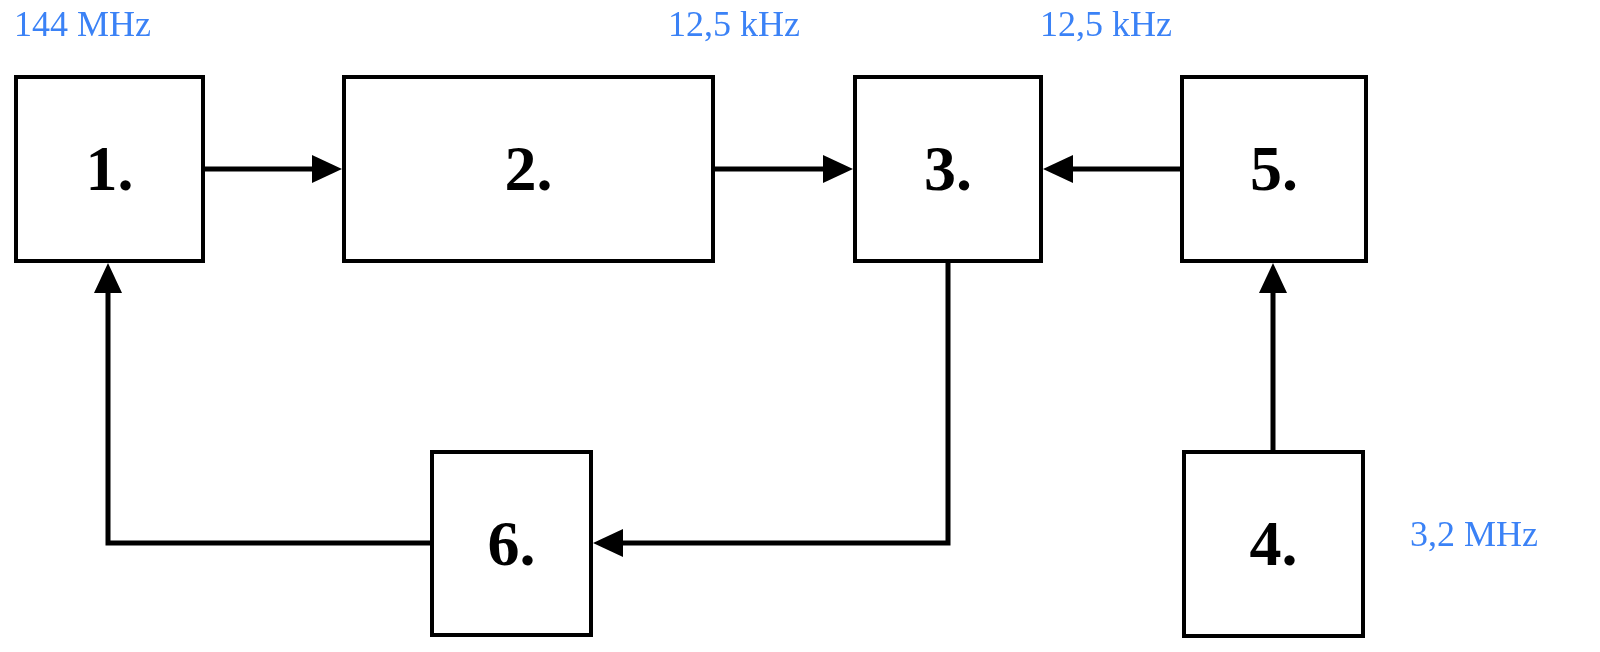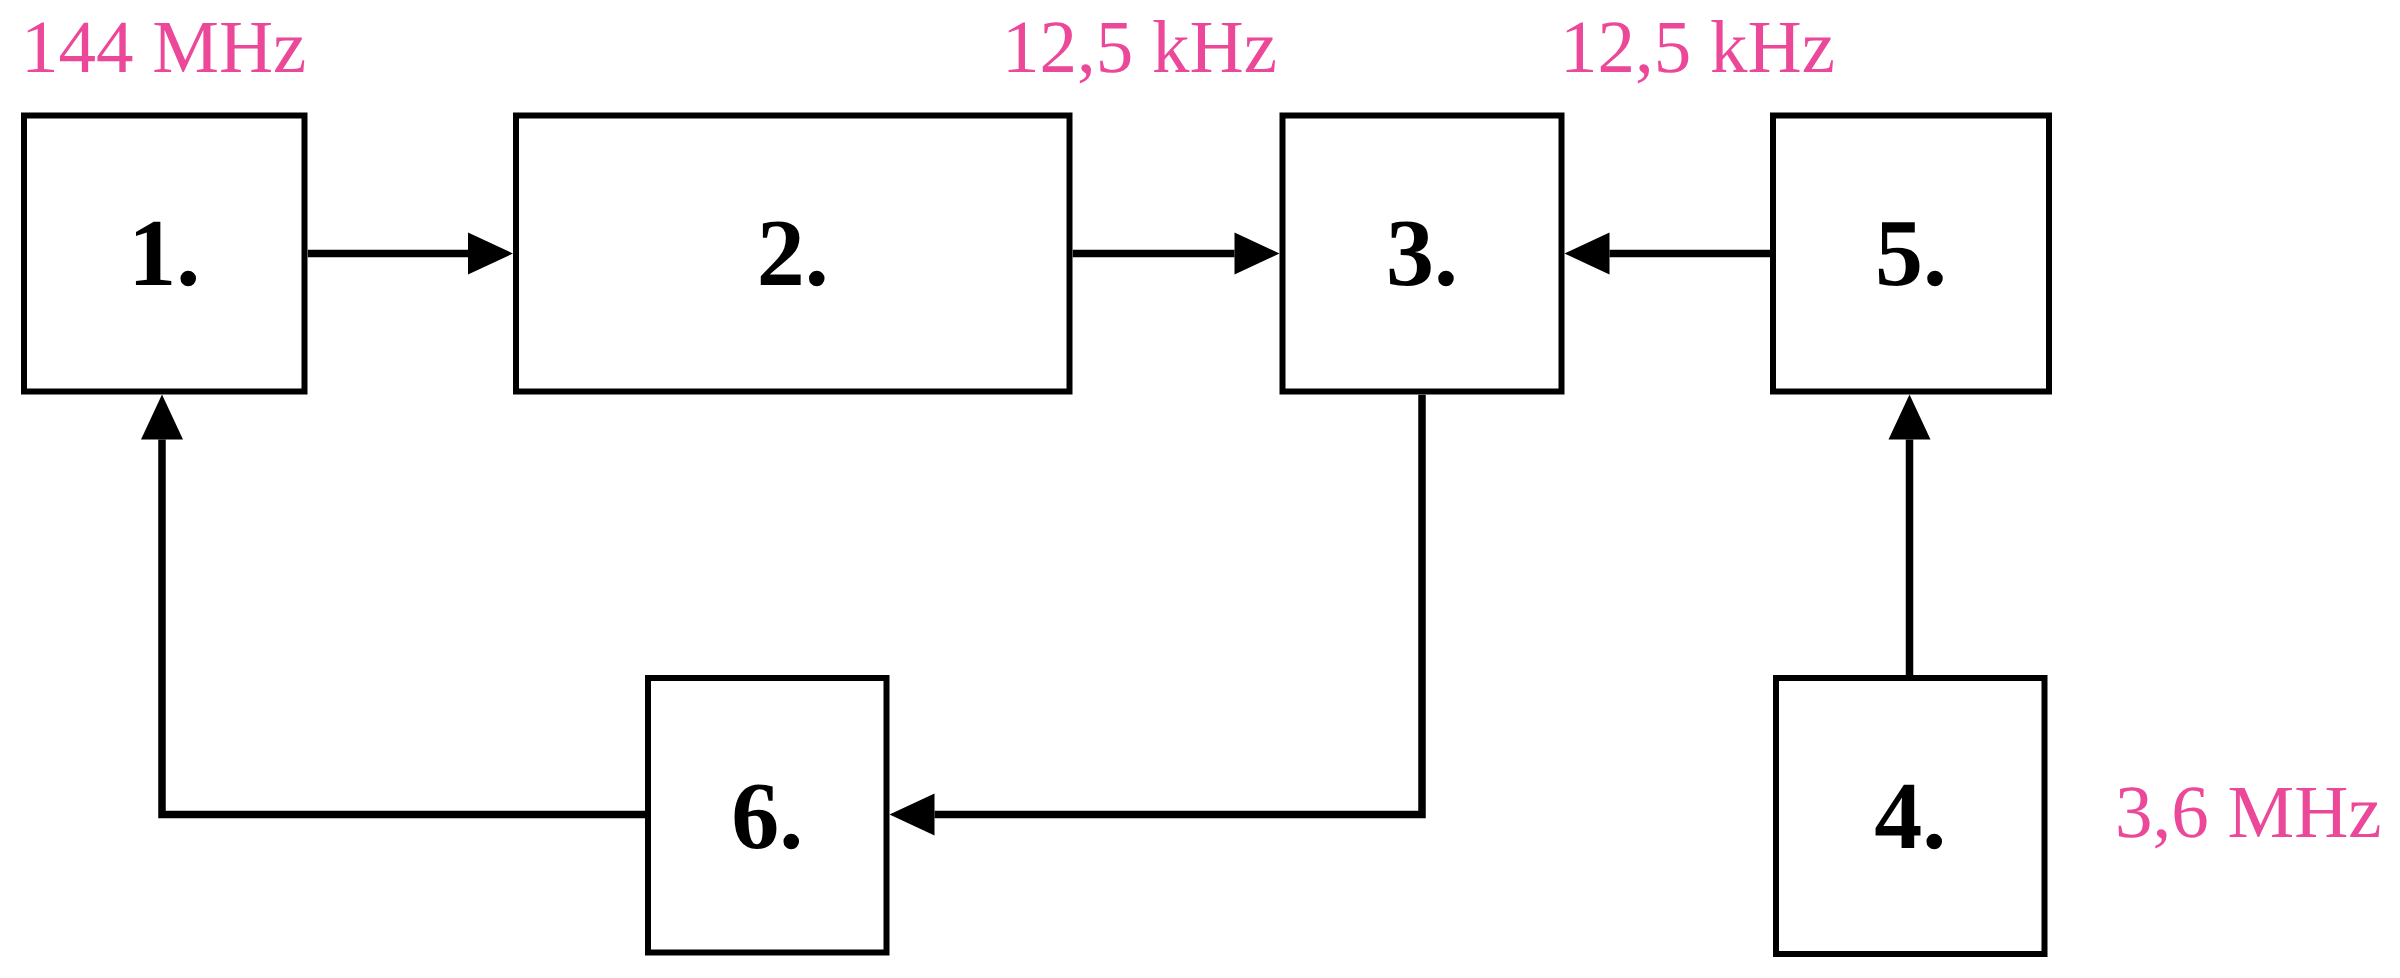--- a/index.html
+++ b/index.html
@@ -32,22 +32,22 @@
     justify-content: center;
   }
   .block-box .box-number {
     font-size: 64px;
     font-weight: bold;
     color: #000000;
     line-height: 1;
   }
   .freq-label {
     position: absolute;
-    font-size: 50px;
-    color: #ec4899;
+    font-size: 36px;
+    color: #3b82f6;
     line-height: 1;
     white-space: nowrap;
   }
 </style>
 </head>
 <body>
 
 <div class="diagram">
   <svg class="connector-layer" xmlns="http://www.w3.org/2000/svg" viewBox="0 0 1600 652" width="1600" height="652">
       <polyline points="205,169 312,169" fill="none" stroke="#000000" stroke-width="5" stroke-linejoin="miter"></polyline>
@@ -80,15 +80,15 @@
         <span class="box-number">6.</span>
       </div>
       <div class="block-box" style="left: 1182px; top: 450px; width: 183px; height: 188px;">
         <span class="box-number">4.</span>
       </div>
     </div>
   <div>
       <div class="freq-label" style="left: 14px; top: 6px;">144 MHz</div>
       <div class="freq-label" style="left: 668px; top: 6px;">12,5 kHz</div>
       <div class="freq-label" style="left: 1040px; top: 6px;">12,5 kHz</div>
-      <div class="freq-label" style="left: 1410px; top: 516px;">3,6 MHz</div>
+      <div class="freq-label" style="left: 1410px; top: 516px;">3,2 MHz</div>
     </div>
 </div>
 
 </body></html>

